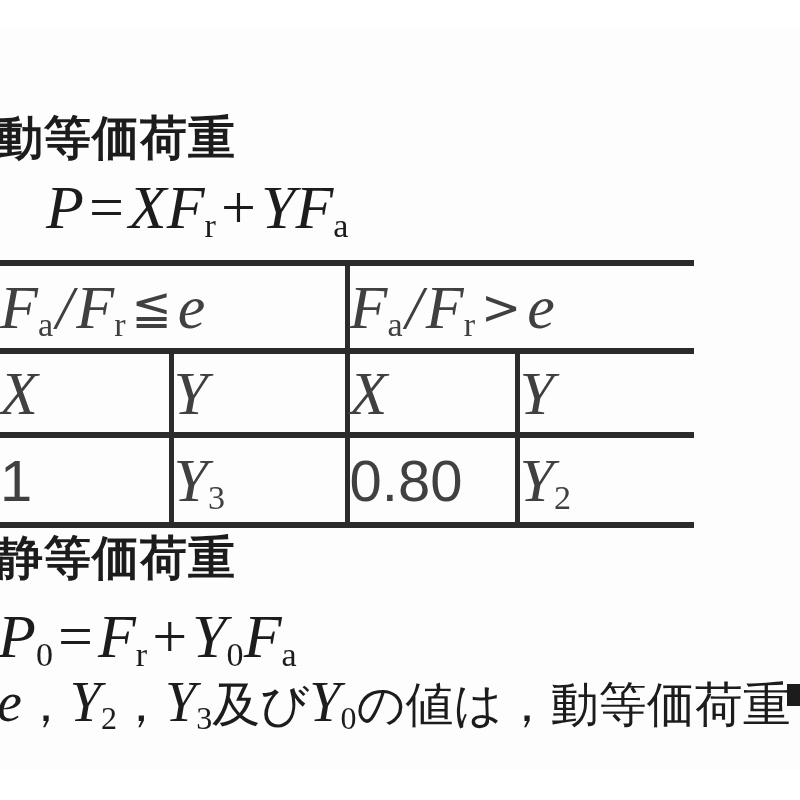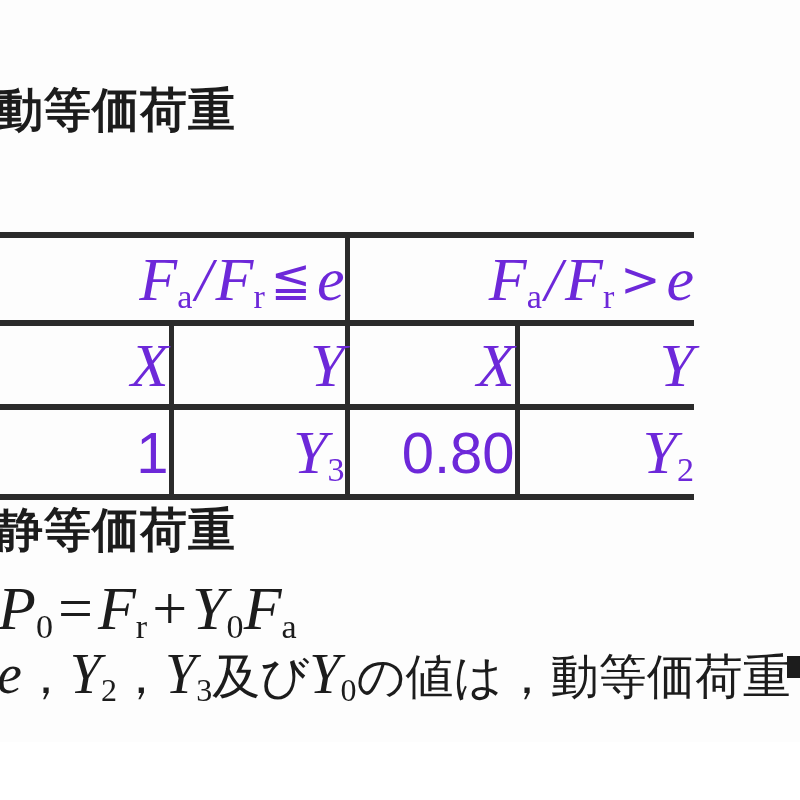--- a/index.html
+++ b/index.html
@@ -5,20 +5,21 @@
   html, body { margin: 0; padding: 0; }
   body { width: 800px; height: 800px; font-family: "DejaVu Sans", sans-serif; }
 
   #canvas {
     position: relative;
     width: 800px;
     height: 742px;
     background: #fdfdfd;
     overflow: hidden;
     color: #1c1c1c;
+    margin-top: 28px;
   }
 
   
   .cjk-heading {
     position: absolute;
     margin: 0;
     font-family: "DejaVu Sans", sans-serif;
     font-weight: 700;
     font-size: 47px;
     line-height: 1;
@@ -55,26 +56,26 @@
   #load-table {
     position: absolute;
     left: 0;
     top: 232px;
     width: 694px;
     border-collapse: collapse;
     table-layout: fixed;
   }
   #load-table td {
     padding: 0;
-    text-align: right;
+    text-align: left;
     vertical-align: middle;
     font-family: "Liberation Serif", serif;
     font-style: italic;
     font-size: 62px;
-    color: #6d28d9;
+    color: #404040;
     white-space: nowrap;
   }
   .r1 td {
     border-top: 6px solid #2b2b2b;
     border-bottom: 6px solid #2b2b2b;
     height: 82px;
     font-size: 56px;
   }
   .r2 td { border-bottom: 6px solid #2b2b2b; height: 78px; }
   .r3 td { border-bottom: 6px solid #2b2b2b; height: 84px; }
@@ -124,20 +125,23 @@
     background: #1c1c1c;
   }
 </style>
 </head>
 <body>
 
 <div id="canvas">
 
   <h2 class="cjk-heading" id="h-dyn">動等価荷重</h2>
 
+  <div class="formula" id="f-dyn">
+    <span class="mi">P</span><span class="mo">=</span><span class="mi">XF</span><span class="sb dg">r</span><span class="mo">+</span><span class="mi">YF</span><span class="sb dg">a</span>
+  </div>
 
   <table id="load-table">
     <colgroup>
       <col style="width:171px">
       <col style="width:176px">
       <col style="width:170px">
       <col style="width:177px">
     </colgroup>
     <tbody>
       <tr class="r1">

